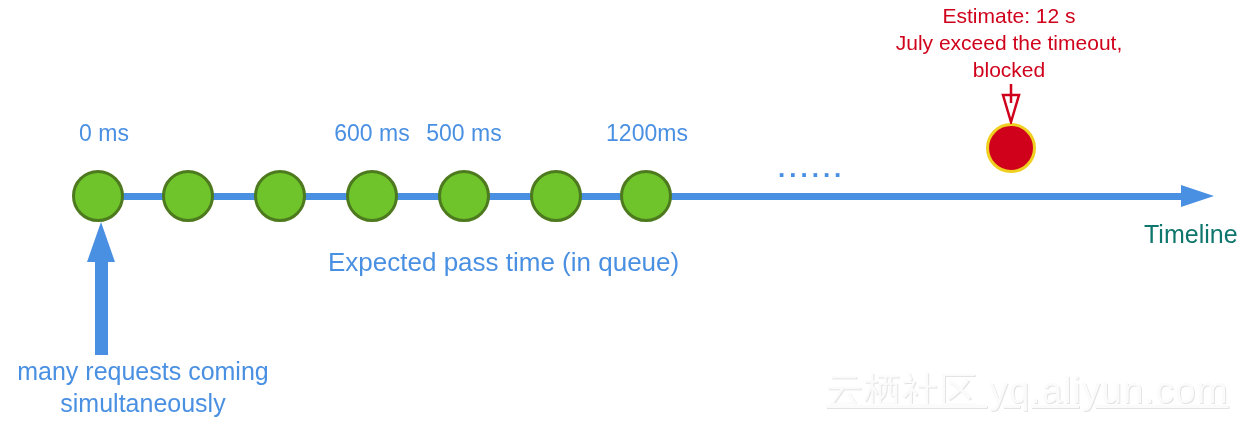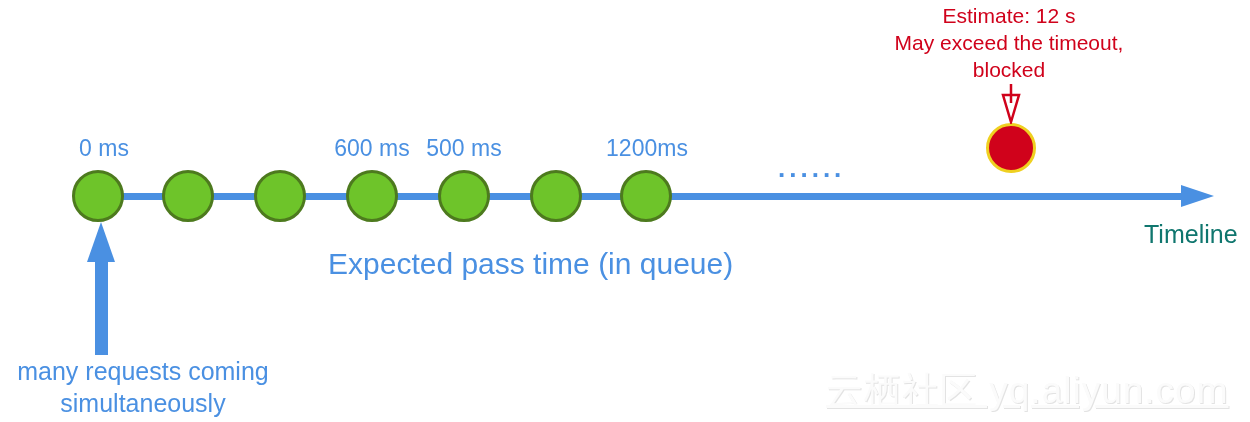--- a/index.html
+++ b/index.html
@@ -38,21 +38,21 @@
     position: absolute;
     top: 170px;
     width: 52px; height: 52px;
     box-sizing: border-box;
     background: #6EC42A;
     border: 3px solid #4D7A1E;
     border-radius: 50%;
   }
   .dot-label {
     position: absolute;
-    top: 135px;
+    top: 120px;
     width: 120px;
     text-align: center;
     font-size: 23px;
     color: #4A90E2;
     white-space: nowrap;
   }
   .ellipsis {
     position: absolute;
     left: 778px; top: 153px;
     font-size: 26px;
@@ -103,21 +103,21 @@
     left: -3px; top: 355px;
     width: 292px;
     text-align: center;
     font-size: 25px;
     line-height: 32px;
     color: #4A90E2;
   }
   .queue-caption {
     position: absolute;
     left: 328px; top: 247px;
-    font-size: 30px;
+    font-size: 26px;
     color: #4A90E2;
     white-space: nowrap;
   }
   .watermark {
     position: absolute;
     left: 826px; top: 366px;
     font-size: 37px;
     letter-spacing: 1px;
     color: #fbfbfb;
     text-shadow: 1px 1px 0 #e3e3e3, -1px -1px 0 #ffffff;
@@ -145,21 +145,21 @@
   <div class="dot-label" style="left:44px">0 ms</div>
   <div class="dot-label" style="left:312px">600 ms</div>
   <div class="dot-label" style="left:404px">500 ms</div>
   <div class="dot-label" style="left:587px">1200ms</div>
 
   <div class="ellipsis">......</div>
 
   <div class="blocked-dot"></div>
   <div class="blocked-note">
     <div>Estimate: 12 s</div>
-    <div>May exceed the timeout,</div>
+    <div>July exceed the timeout,</div>
     <div>blocked</div>
   </div>
   <svg class="blocked-arrow" width="26" height="40" viewBox="0 0 26 40">
     <line x1="13" y1="0" x2="13" y2="19" stroke="#D0021B" stroke-width="2.5"></line>
     <polygon points="5,11 21,11 13,38" fill="none" stroke="#D0021B" stroke-width="2.5"></polygon>
   </svg>
 
   <div class="up-arrow-head"></div>
   <div class="up-arrow-shaft"></div>
   <div class="incoming-caption">

